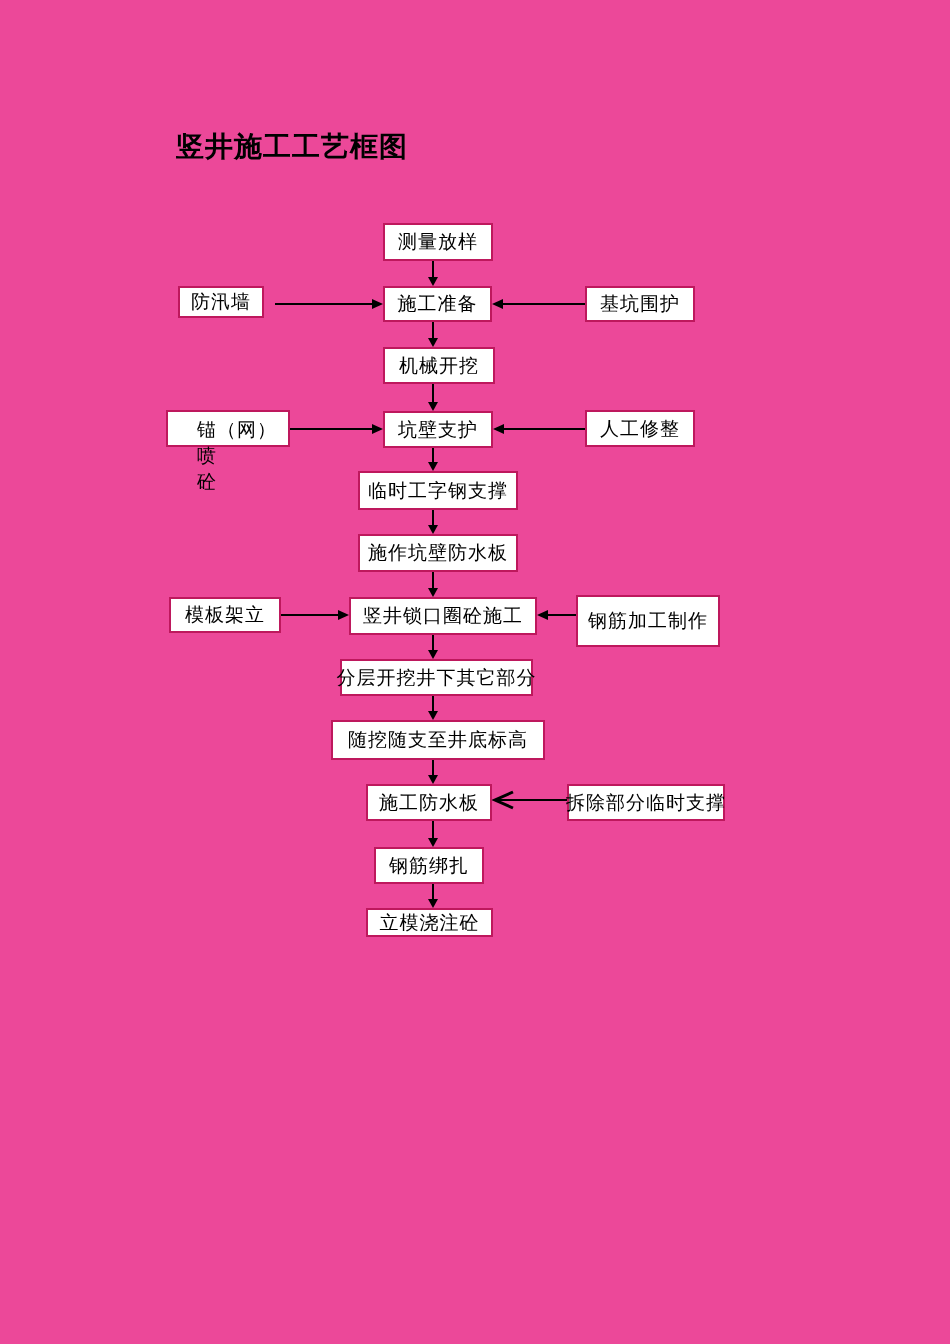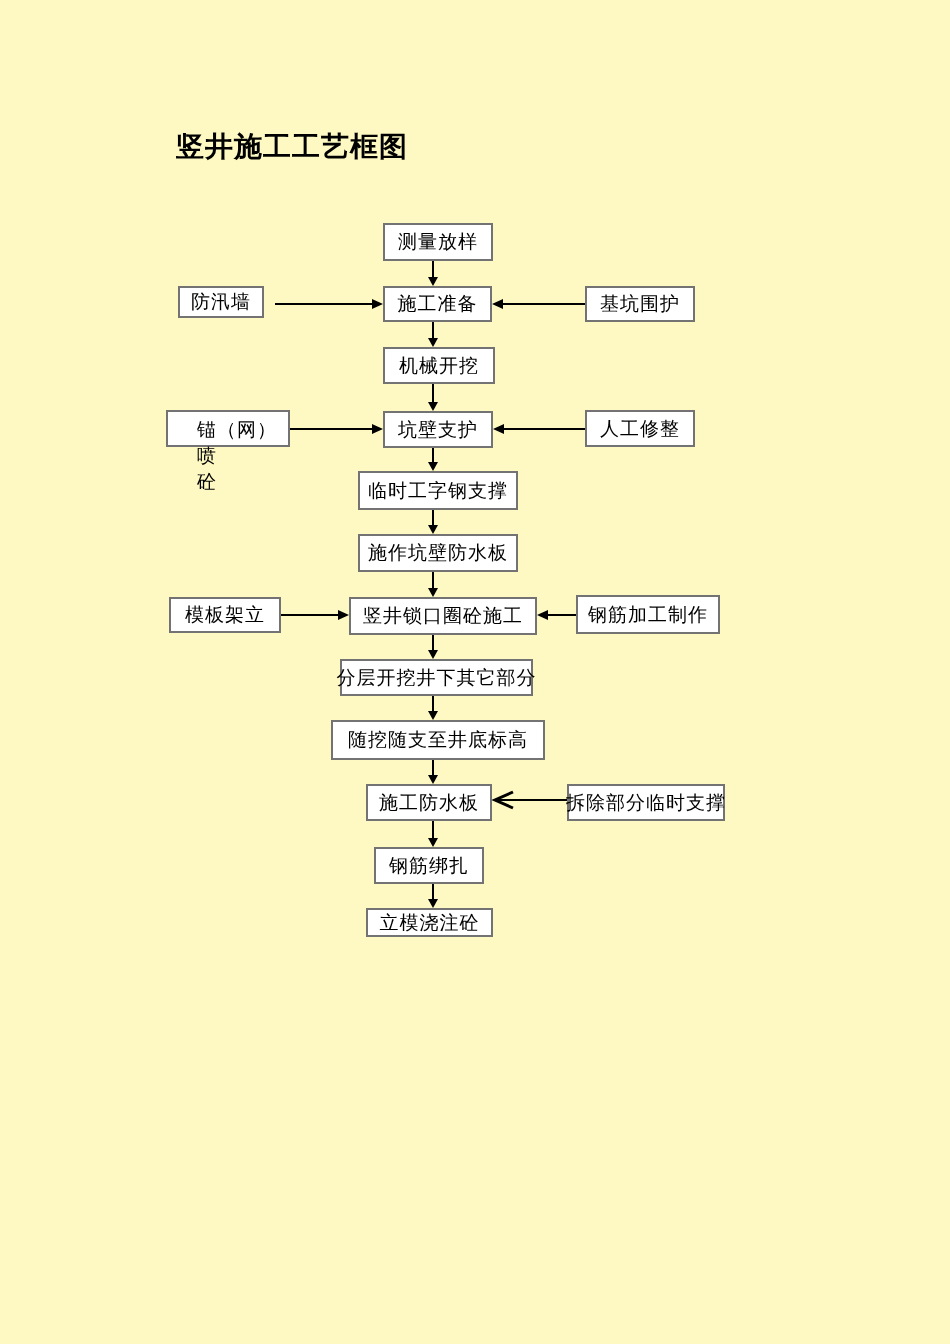--- a/index.html
+++ b/index.html
@@ -4,39 +4,39 @@
 <style>
   html, body {
     margin: 0;
     padding: 0;
     background: #ffffff;
   }
   .page {
     position: relative;
     width: 950px;
     height: 1344px;
-    background: #fef9c3;
+    background: #ec4899;
     font-family: "Liberation Serif", serif;
     overflow: hidden;
   }
   .doc-title {
     position: absolute;
     left: 176px;
     top: 128px;
     font-family: "Liberation Sans", sans-serif;
     font-size: 28px;
     font-weight: 700;
     letter-spacing: 1px;
     color: #000000;
     white-space: nowrap;
   }
   .node {
     position: absolute;
     box-sizing: border-box;
-    border: 2px solid #737373;
+    border: 2px solid #be185d;
     background: #ffffff;
     display: flex;
     align-items: center;
     justify-content: center;
     font-size: 19px;
     color: #000000;
     white-space: nowrap;
     letter-spacing: 1px;
   }
   .node-wrap {
@@ -155,16 +155,16 @@
   <div class="node" style="left:366px;top:908px;width:127px;height:29px">立模浇注砼</div>
 
   <div class="node" style="left:178px;top:286px;width:86px;height:32px">防汛墙</div>
   <div class="node" style="left:585px;top:286px;width:110px;height:36px">基坑围护</div>
   <div class="node node-wrap" style="left:166px;top:410px;width:124px;height:37px">
     <span class="ln">锚（网）喷</span>
     <span class="ln">砼</span>
   </div>
   <div class="node" style="left:585px;top:410px;width:110px;height:37px">人工修整</div>
   <div class="node" style="left:169px;top:597px;width:112px;height:36px">模板架立</div>
-  <div class="node" style="left:576px;top:595px;width:144px;height:39px">钢筋加工制作</div>
+  <div class="node" style="left:576px;top:595px;width:144px;height:52px">钢筋加工制作</div>
   <div class="node" style="left:567px;top:784px;width:158px;height:37px">拆除部分临时支撑</div>
 
 </div>
 
 </body></html>

